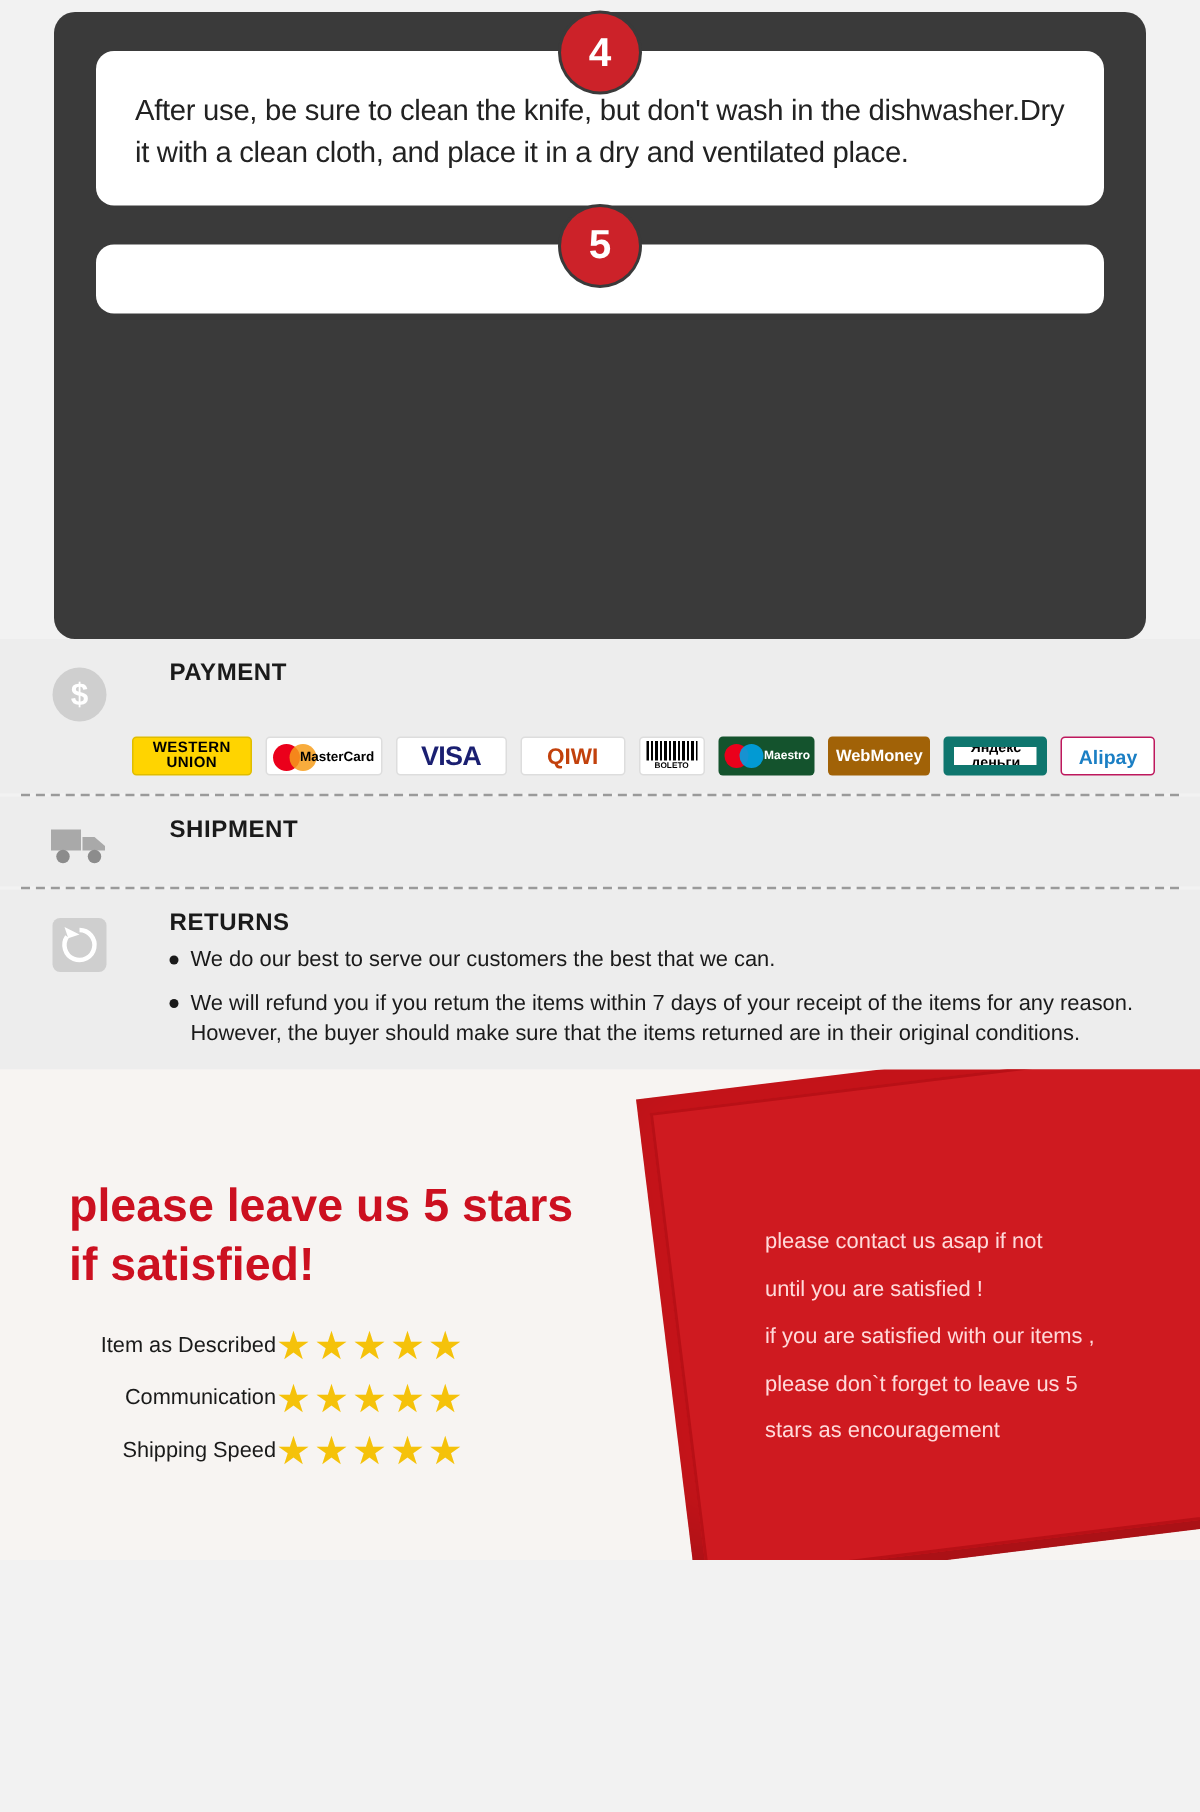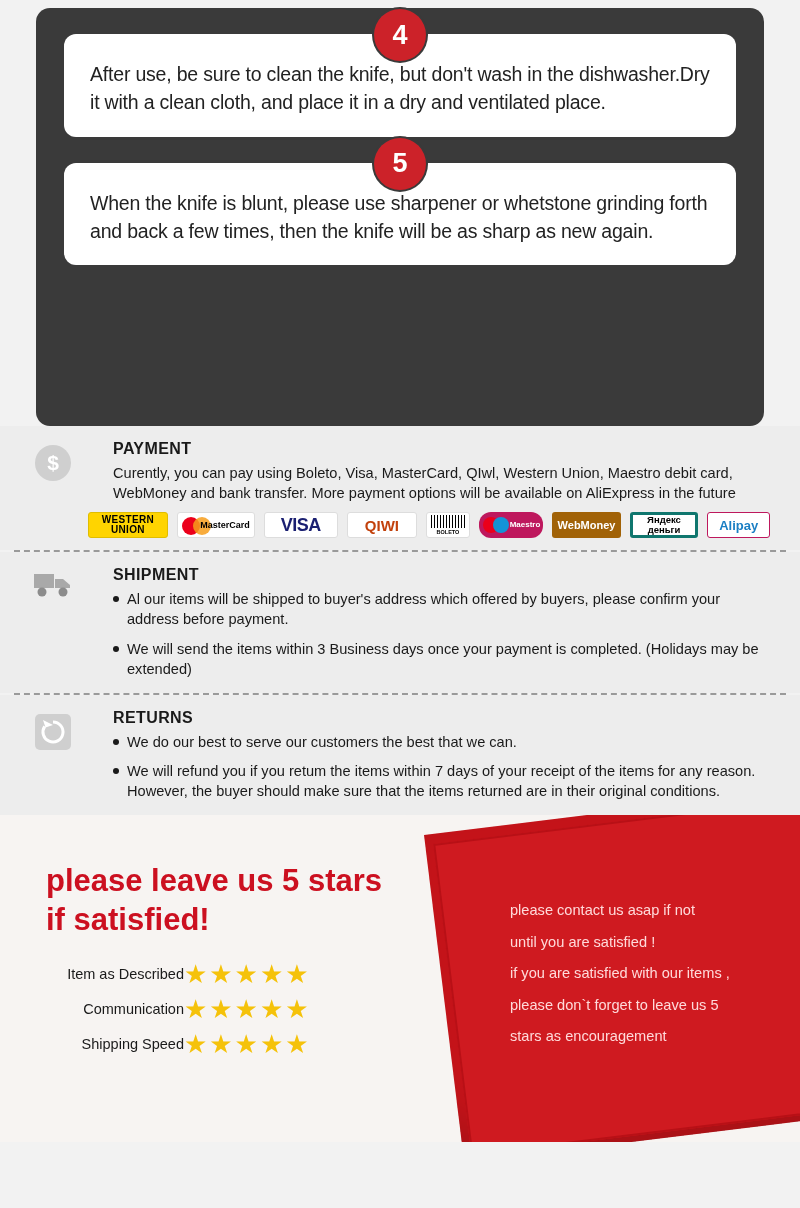--- a/index.html
+++ b/index.html
@@ -149,23 +149,23 @@
   .logo-wu {
     width: 84px; background: #ffd400; color: #000;
     border: 1px solid #e0bd00;
     flex-direction: column; line-height: 1.0; font-size: 10px;
     letter-spacing: 0.3px;
   }
   .logo-mc { width: 82px; background:#fff; border:1px solid #ddd; position: relative; }
   .logo-visa { width: 78px; background:#fff; border:1px solid #ddd; color:#1a1f71; font-size: 18px; letter-spacing: -0.5px; }
   .logo-qiwi { width: 74px; background:#fff; border:1px solid #ddd; color:#c2410c; font-size: 15px; }
   .logo-boleto { width: 46px; background:#fff; border:1px solid #ddd; flex-direction: column; }
-  .logo-maestro { width: 68px; background:#be185d; color:#fff; position: relative; border-radius: 12px; }
+  .logo-maestro { width: 68px; background:#14532d; color:#fff; position: relative; }
   .logo-webmoney { width: 72px; background:#a16207; color:#fff; font-size: 11px; }
-  .logo-yandex { width: 72px; background:#fff; border:3px solid #0f766e; color:#000; flex-direction: column; line-height: 1.05; font-size: 9.5px; }
+  .logo-yandex { width: 72px; background:#fff; border:7px solid #0f766e; color:#000; flex-direction: column; line-height: 1.05; font-size: 9.5px; }
   .logo-alipay { width: 66px; background:#fff; border:1px solid #be185d; color:#1b7fc4; font-size: 13px; }
 
   .mc-circles { position:absolute; left:4px; top:4px; width:34px; height:18px; }
   .mc-circles i { position:absolute; top:0; width:18px; height:18px; border-radius:50%; display:block; }
   .mc-c1 { left:0; background:#eb001b; }
   .mc-c2 { left:11px; background:#f79e1b; opacity:.85; }
   .mc-text { position:absolute; right:4px; top:7px; font-size:9px; color:#000; font-weight:bold; }
   .maestro-circles { position:absolute; left:4px; top:5px; width:30px; height:16px; }
   .maestro-circles i { position:absolute; top:0; width:16px; height:16px; border-radius:50%; display:block; }
   .ms-c1 { left:0; background:#eb001b; }
@@ -178,21 +178,21 @@
   
   .feedback {
     position: relative;
     height: 327px;
     background: #f7f4f2;
     overflow: hidden;
   }
   .feedback-left {
     position: absolute;
     left: 46px;
-    top: 47px;
+    top: 72px;
     width: 360px;
   }
   .feedback-head {
     color: #cc1020;
     font-size: 31px;
     font-weight: bold;
     line-height: 1.24;
     margin-bottom: 22px;
   }
   .rating-row {
@@ -222,58 +222,56 @@
   .red-box-inner {
     position: absolute;
     left: 8px; top: 10px;
     width: 404px; height: 310px;
     background: #cf1a20;
     border: 2px solid #b81016;
   }
   .red-text {
     position: absolute;
     left: 510px;
-    top: 80px;
+    top: 100px;
     width: 290px;
     color: #ffdada;
     font-size: 14.6px;
     line-height: 2.16;
     z-index: 4;
   }
 </style>
 </head>
 <body>
 
 <div class="panel-wrap">
   <div class="instructions-panel">
 
     <div class="step-card">
       <div class="step-badge">4</div>
       <div class="step-text">After use, be sure to clean the knife, but don't wash in the dishwasher.Dry it with a clean cloth, and place it in a dry and ventilated place.</div>
     </div>
 
     <div class="step-card">
       <div class="step-badge">5</div>
-      <div class="step-text">When the knife is blunt, please use sharpener or whetstone grinding forth and back a few times, then the knife will be as sharp as new again.</div>
     </div>
 
   </div>
 </div>
 
 <div class="info-section">
   <div class="info-row">
     <div class="info-icon">
       <svg width="38" height="38" viewBox="0 0 38 38" aria-hidden="true">
         <circle cx="19" cy="19" r="18" fill="#cfcfcf"></circle>
         <text x="19" y="26" text-anchor="middle" font-family="Liberation Sans, sans-serif" font-size="21" font-weight="bold" fill="#ffffff">$</text>
       </svg>
     </div>
     <div class="info-body">
       <div class="info-title">PAYMENT</div>
-      <div class="info-text">Curently, you can pay using Boleto, Visa, MasterCard, QIwl, Western Union, Maestro debit card, WebMoney and bank transfer. More payment options will be available on AliExpress in the future</div>
     </div>
   </div>
 
   <div class="pay-logos">
     <div class="logo logo-wu">
       <span>WESTERN</span>
       <span>UNION</span>
     </div>
 
     <div class="logo logo-mc">
@@ -319,24 +317,20 @@
     <div class="info-icon">
       <svg width="42" height="30" viewBox="0 0 42 30" aria-hidden="true">
         <path d="M2 4h20v14H2z" fill="#a9a9a9"></path>
         <path d="M23 9h8l7 6v3H23z" fill="#a9a9a9"></path>
         <circle cx="10" cy="22" r="4.5" fill="#8c8c8c"></circle>
         <circle cx="31" cy="22" r="4.5" fill="#8c8c8c"></circle>
       </svg>
     </div>
     <div class="info-body">
       <div class="info-title">SHIPMENT</div>
-      <ul class="bullets">
-        <li>Al our items will be shipped to buyer's address which offered by buyers, please confirm your address before payment.</li>
-        <li>We will send the items within 3 Business days once your payment is completed. (Holidays may be extended)</li>
-      </ul>
     </div>
   </div>
 </div>
 
 <hr class="dashed-sep">
 
 <div class="info-section">
   <div class="info-row">
     <div class="info-icon">
       <svg width="38" height="38" viewBox="0 0 38 38" aria-hidden="true">

